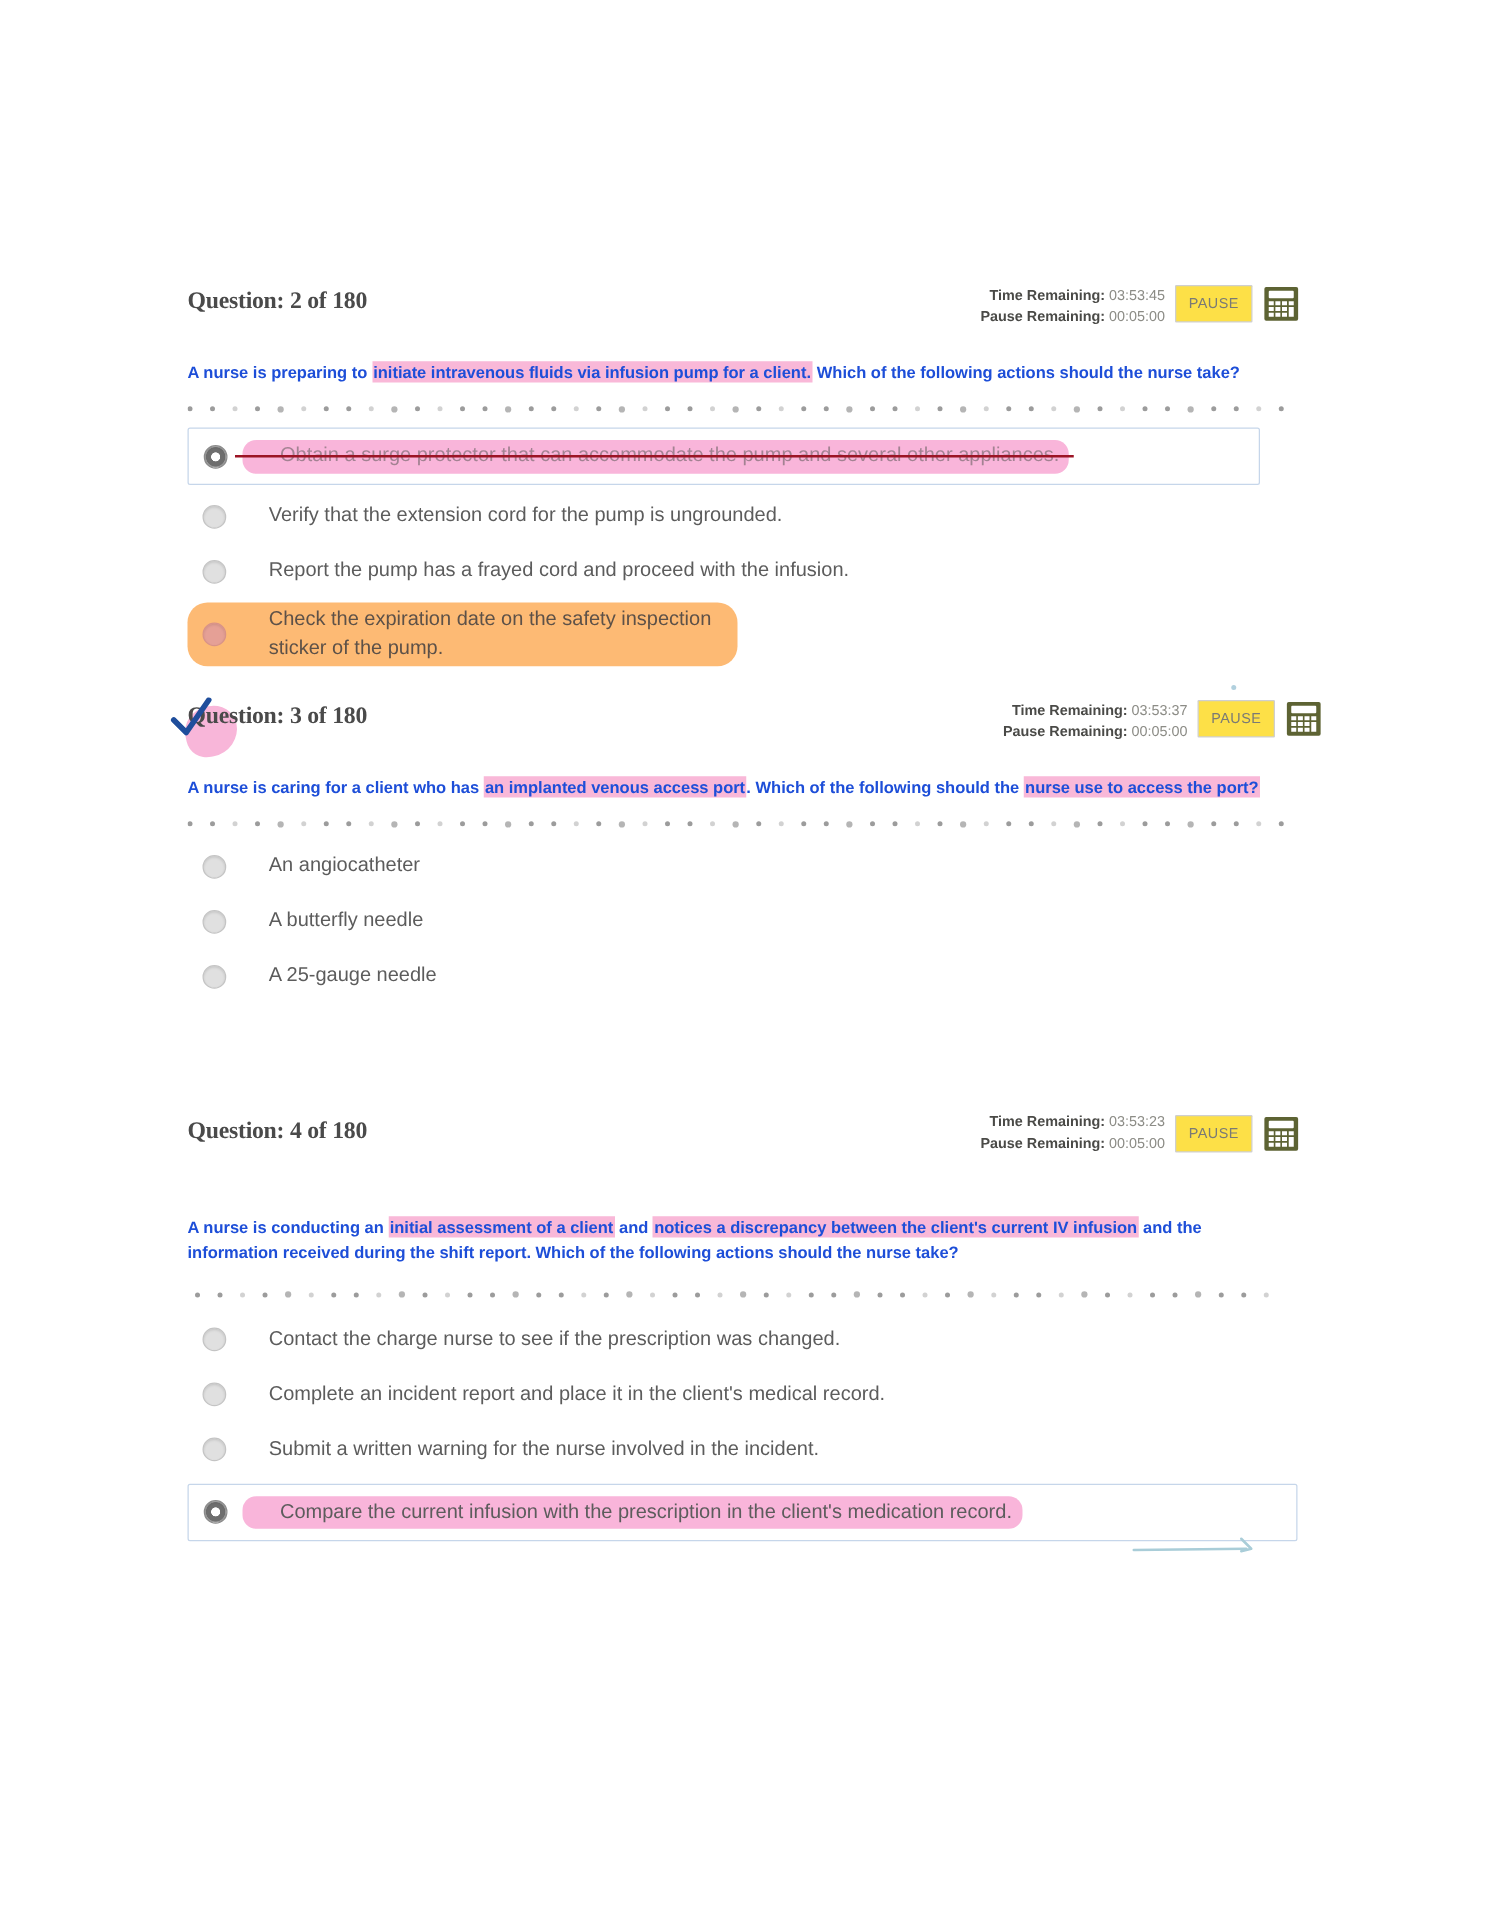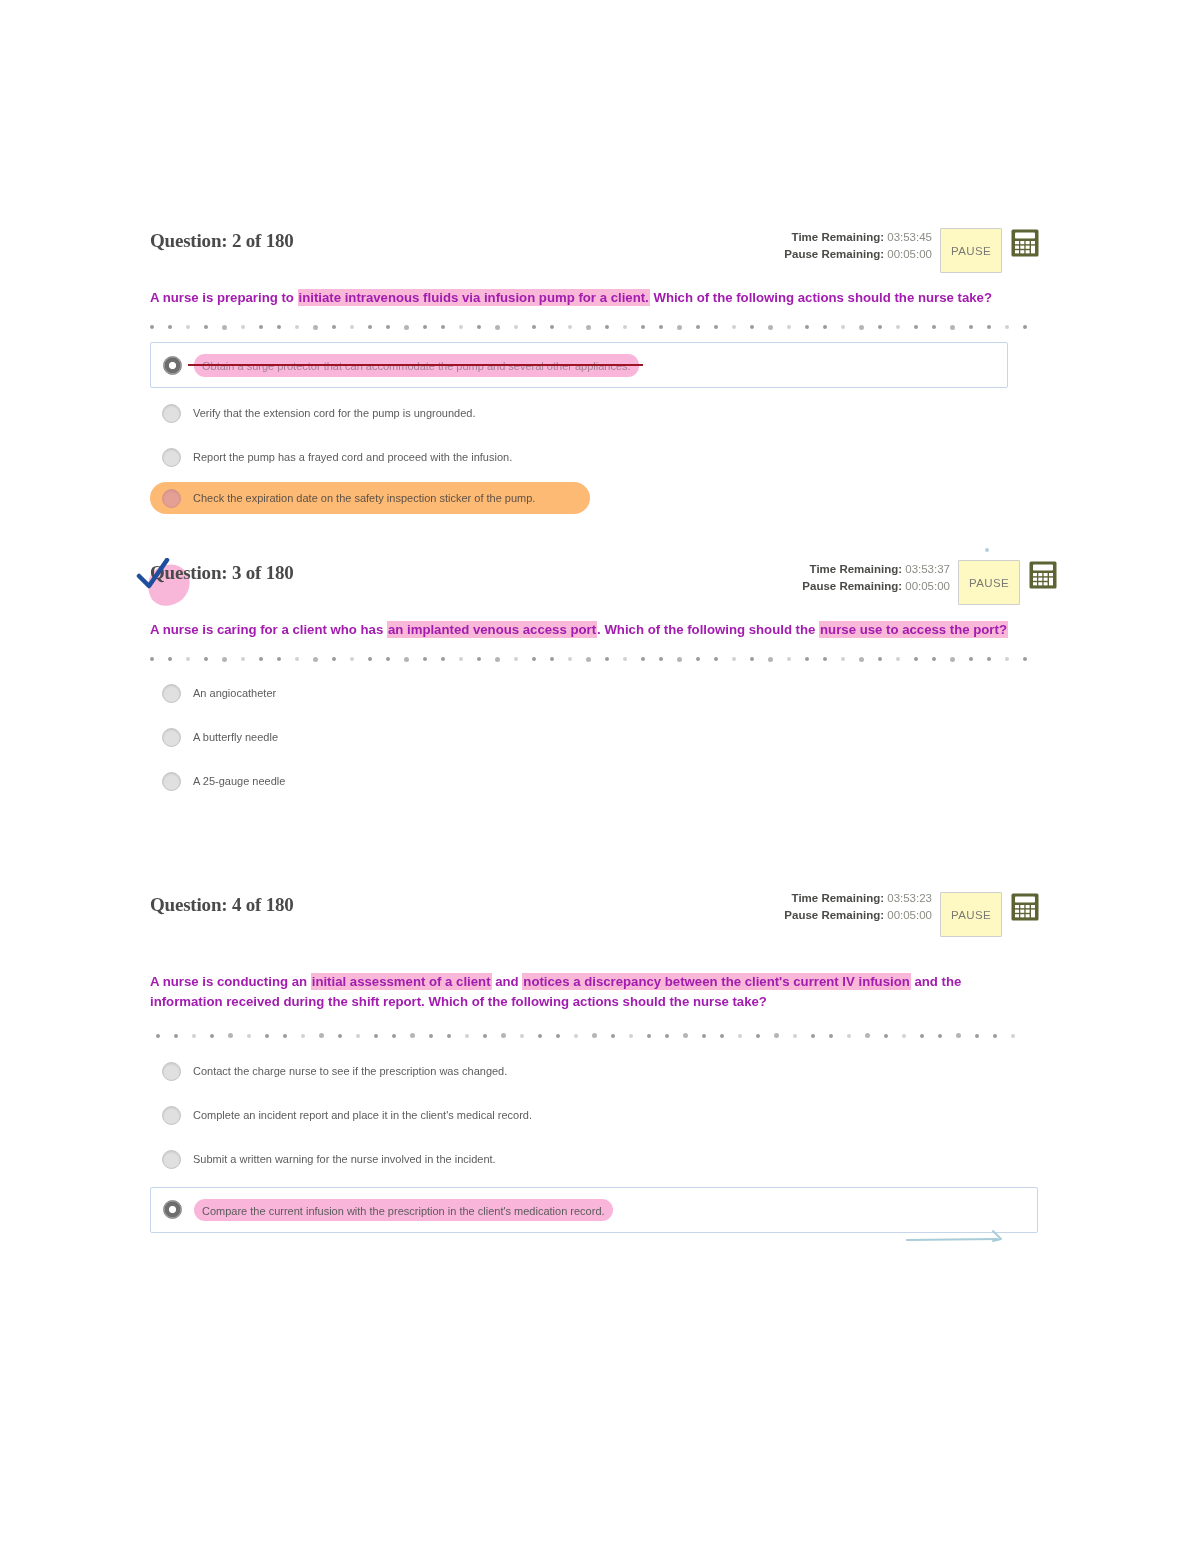--- a/index.html
+++ b/index.html
@@ -68,22 +68,22 @@
   .timerlabel {
     font-weight: bold;
     color: #4a4a47;
   }
   .timerval {
     color: #8c8c86;
   }
 
   .pause-btn {
     width: 62px;
-    height: 45px;
-    background: #fef9c3;
+    height: 30px;
+    background: #fde047;
     border: 1px solid #cfcfcf;
     color: #7a7a75;
     font-size: 11.5px;
     letter-spacing: 0.4px;
     display: flex;
     align-items: center;
     justify-content: center;
     border-radius: 1px;
     box-sizing: border-box;
   }
@@ -92,21 +92,21 @@
     width: 30px;
     height: 30px;
     display: block;
   }
 
   
   .qtext {
     font-size: 13.2px;
     font-weight: bold;
     line-height: 1.55;
-    color: #a21caf;
+    color: #1d4ed8;
     margin-top: 18px;
   }
   .hl { background: #f9b8d8; padding: 1px 1px; }
 
   
   .dots {
     height: 10px;
     margin-top: 14px;
     display: flex;
     align-items: center;
@@ -157,23 +157,24 @@
     background: radial-gradient(circle at 50% 50%, #ffffff 0 28%, #6e6e6e 32% 62%, #9e9e9e 66% 100%);
     border: 1px solid #8a8a8a;
   }
   .radio.salmon {
     background: #e5a096;
     border: 1px solid #d89288;
     box-shadow: inset 0 1px 2px rgba(0,0,0,0.10);
   }
 
   .opt-label {
-    font-size: 11px;
+    font-size: 16px;
     color: #5c5c5c;
     line-height: 1.4;
+    margin-left: 22px;
   }
   .pink-pill {
     background: #f9b5da;
     border-radius: 11px;
     padding: 2px 8px;
   }
   .opt.salmon-row {
     background: #fdba74;
     border-radius: 16px;
     width: 440px;

